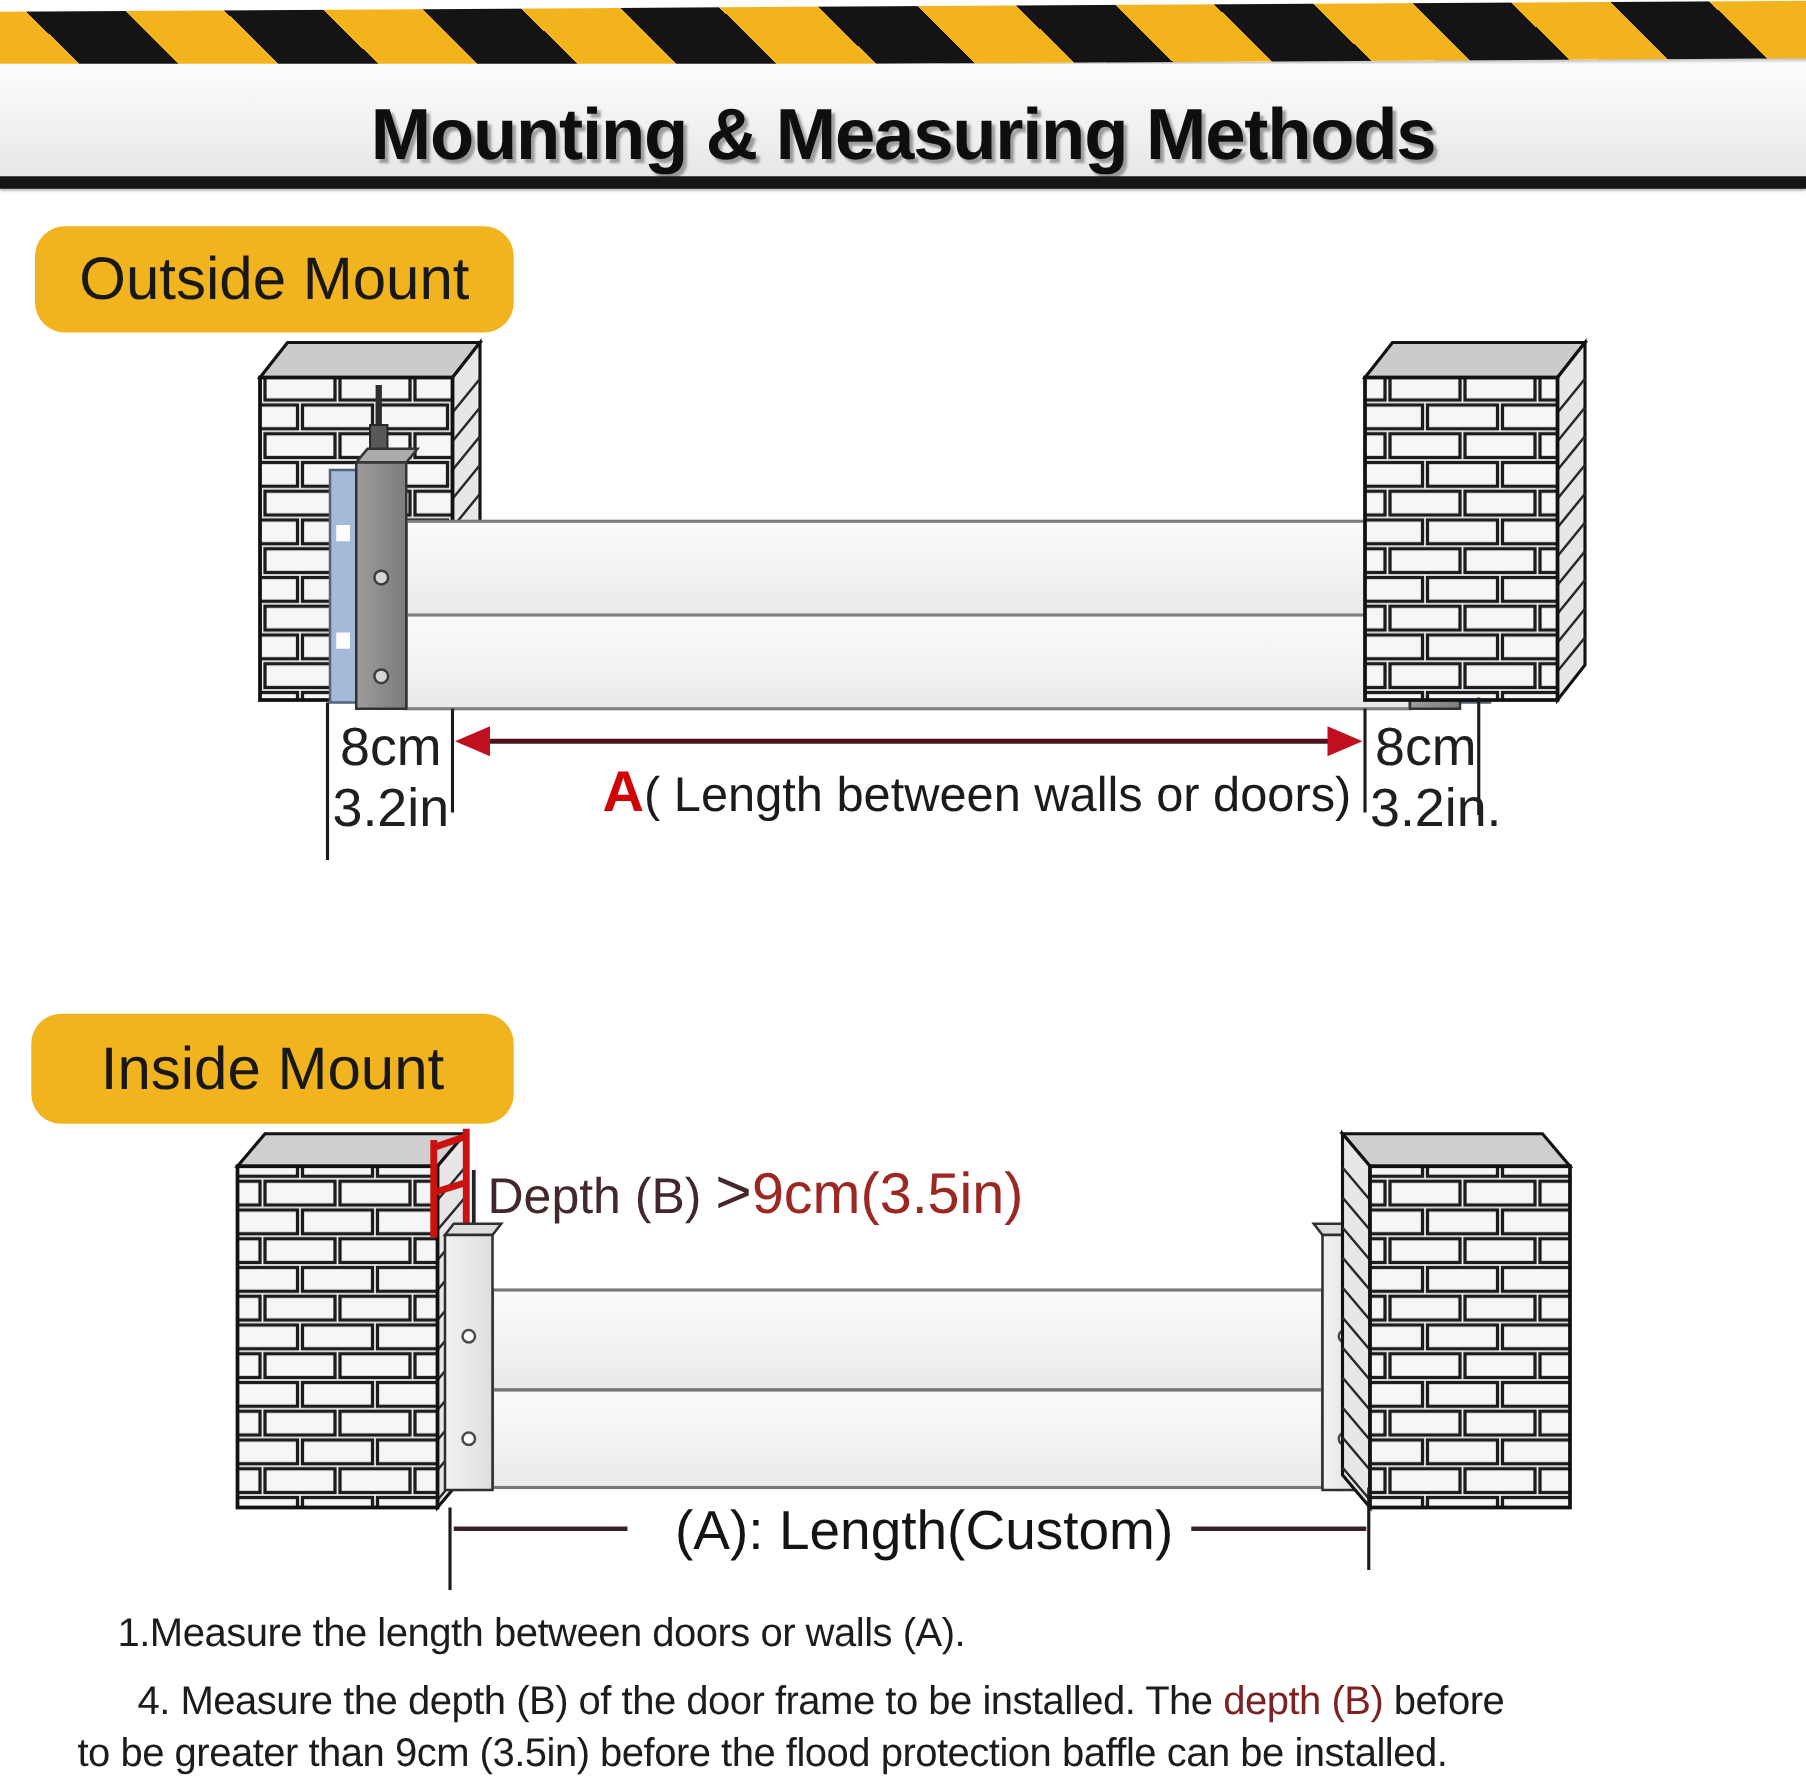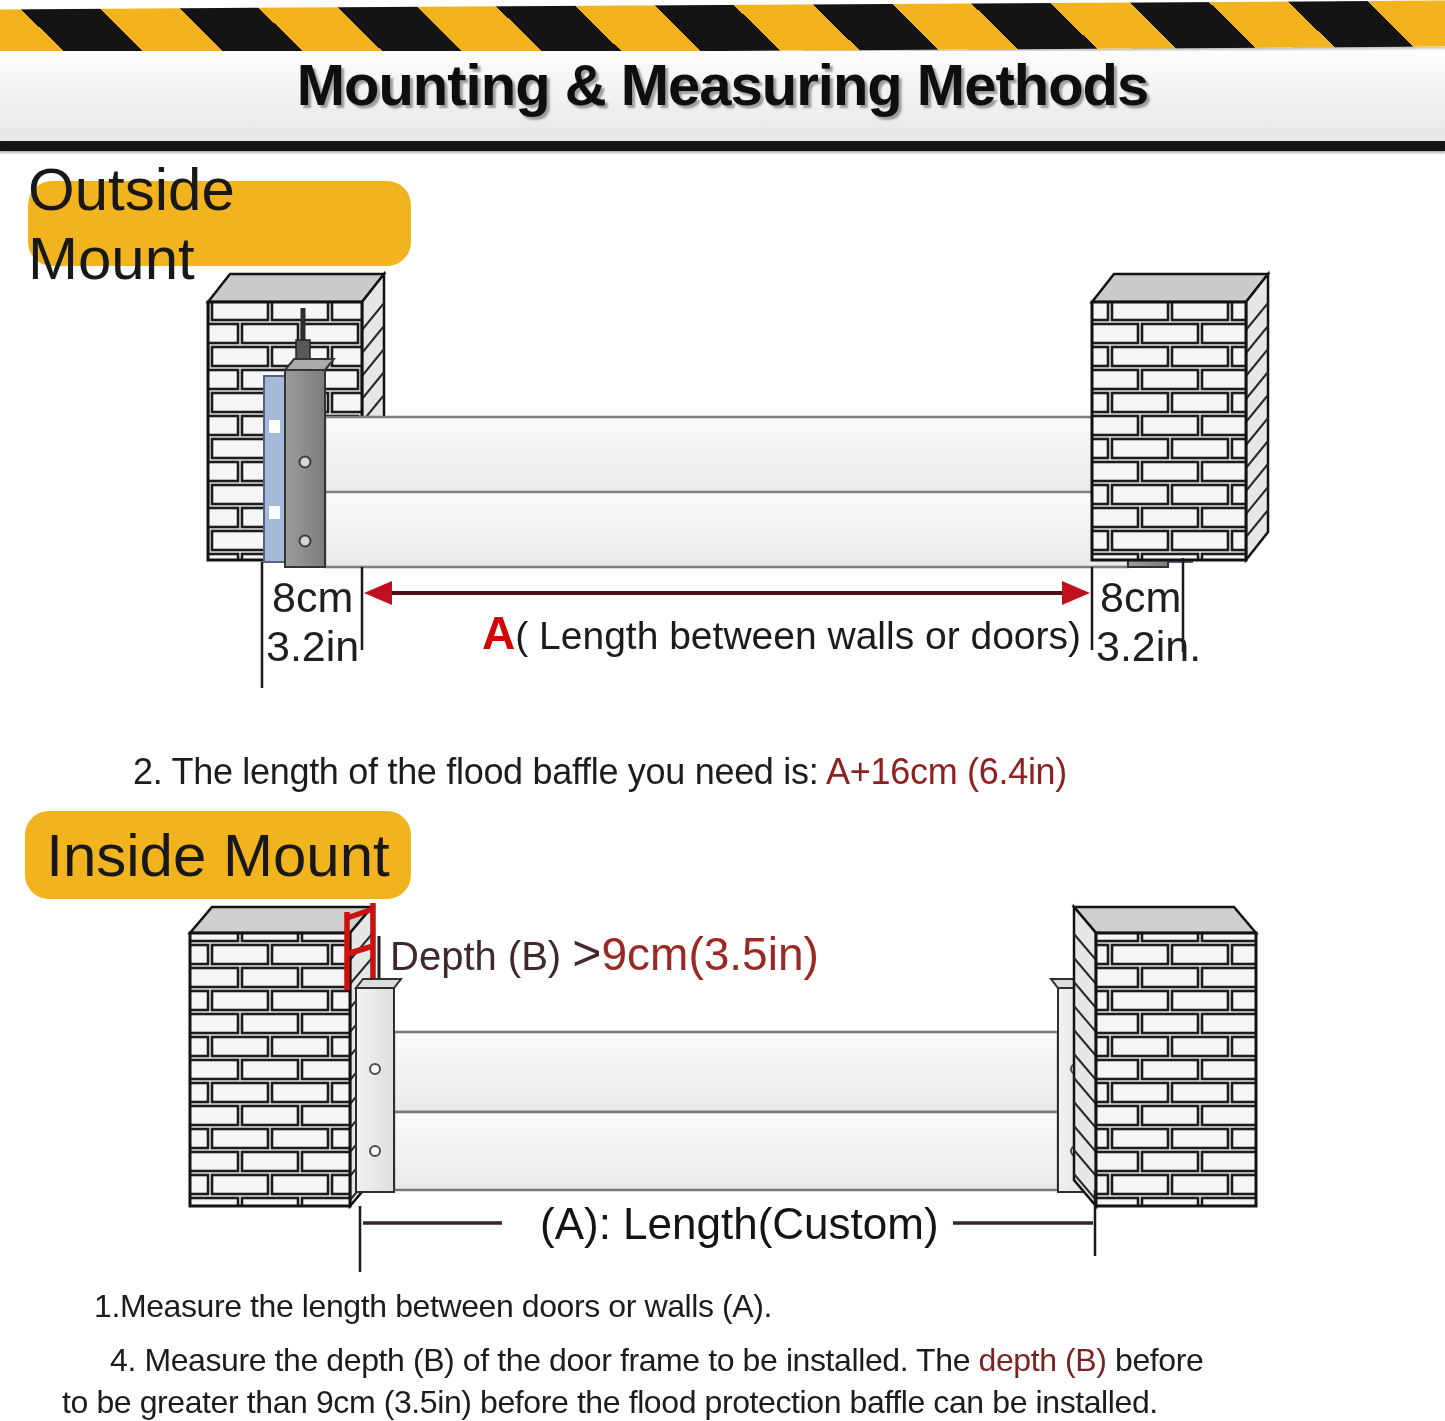--- a/index.html
+++ b/index.html
@@ -5,29 +5,29 @@
   html,body{margin:0;padding:0;background:#ffffff;}
   .stage{position:relative;width:1445px;height:1421px;background:#ffffff;overflow:hidden;
          font-family:"Liberation Sans",sans-serif;}
   
   .hazard{position:absolute;top:5px;left:-12px;right:-12px;height:46px;
           background:repeating-linear-gradient(45deg,#f2b31c 0 56px,#141414 56px 112px);
           transform:rotate(-0.35deg);box-shadow:0 2px 3px rgba(0,0,0,.25);}
   
   .titleband{position:absolute;top:51px;left:0;right:0;height:90px;
              background:linear-gradient(180deg,#fdfdfd 0%,#f1f1f1 55%,#e7e7e7 100%);
-             display:flex;align-items:flex-start;justify-content:center;}
+             display:flex;align-items:flex-end;justify-content:center;}
   .titleband h1{margin:0;font-size:58px;font-weight:bold;color:#0e0e0e;letter-spacing:-1px;
                 text-shadow:3px 3px 2px rgba(55,55,55,.45);}
   .rulebar{position:absolute;top:141px;left:0;right:0;height:10px;background:#151515;
            box-shadow:0 2px 2px rgba(0,0,0,.3);}
   
   .badge{position:absolute;background:#f1b41f;border-radius:24px;
          display:flex;align-items:center;justify-content:center;
-         font-size:60px;color:#181818;}
+         font-size:48px;color:#181818;}
   .badge-outside{left:28px;top:181px;width:383px;height:85px;}
   .badge-inside{left:25px;top:811px;width:386px;height:88px;}
   
   svg.diagram-layer{position:absolute;top:0;left:0;width:1445px;height:1421px;}
   svg text{font-family:"Liberation Sans",sans-serif;}
   .dim{font-size:43px;fill:#1f1f1f;}
   .spanA{font-size:46px;font-weight:bold;fill:#d10505;}
   .spanRest{font-size:39px;fill:#1b1b1b;}
   .depthDark{font-size:40px;fill:#42282a;}
   .depthGt{font-size:50px;fill:#42282a;}
@@ -187,19 +187,18 @@
       <text x="390" y="970"><tspan class="depthDark">Depth (B) </tspan><tspan class="depthGt">&gt;</tspan><tspan class="depthRed">9cm(3.5in)</tspan></text>
 
       <g>
         <path d="M360 1206 V1272 M1095 1190 V1256" stroke="#1a1a1a" stroke-width="2.5" fill="none"></path>
         <path d="M363 1223 H502 M953 1223 H1093" stroke="#3a2326" stroke-width="3.5" fill="none"></path>
         <text class="lenLabel" x="540" y="1239">(A): Length(Custom)</text>
       </g>
     </g>
   </svg>
 
-  <p class="step" style="left:133px;top:751px;"><span>2. The length of the flood baffle you need is: </span><span class="accent-red">A+16cm (6.4in)</span></p>
 
   <p class="step step-sm" style="left:94px;top:1288px;"><span>1.Measure the length between doors or walls (A).</span></p>
   <p class="step step-sm" style="left:110px;top:1342px;"><span>4. Measure the depth (B) of the door frame to be installed. The </span><span class="accent-maroon">depth (B)</span><span> before</span></p>
   <p class="step step-sm" style="left:62px;top:1384px;"><span>to be greater than 9cm (3.5in) before the flood protection baffle can be installed.</span></p>
 
 </div>
 
 </body></html>

